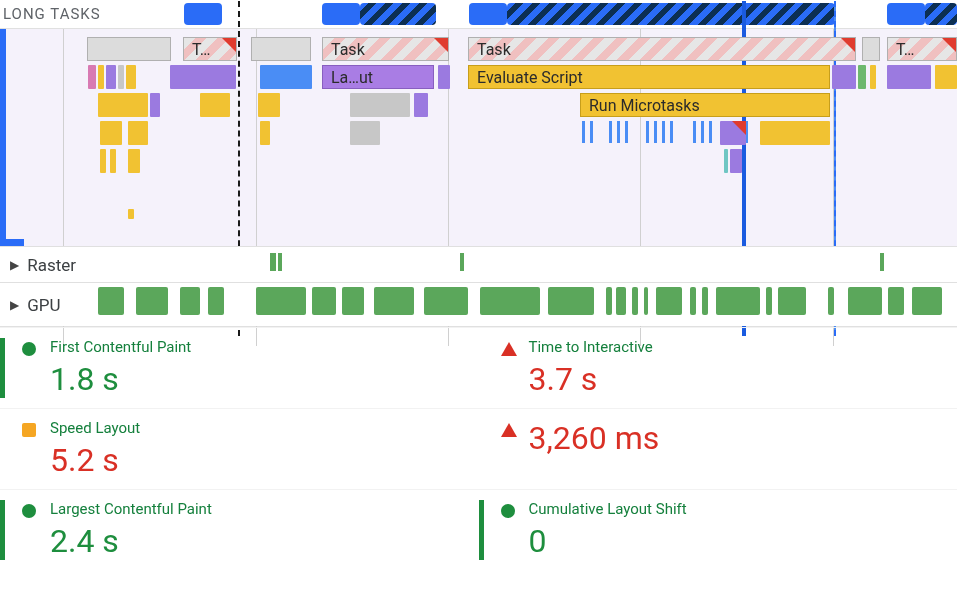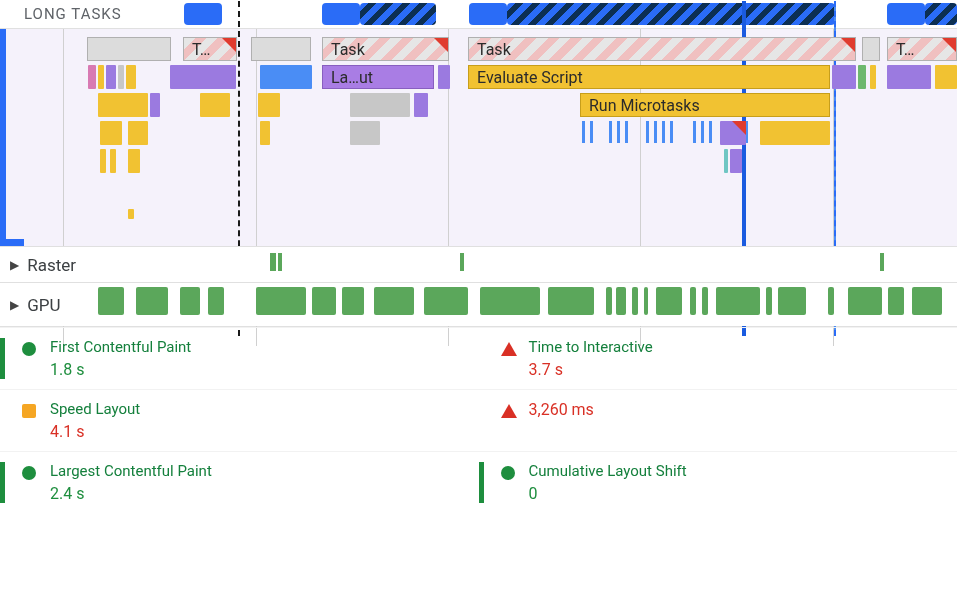--- a/index.html
+++ b/index.html
@@ -14,21 +14,21 @@
 
   
   .longtasks-row {
     display: flex;
     align-items: center;
     height: 28px;
     position: relative;
   }
   .longtasks-label {
     position: absolute;
-    left: 24px;
+    left: 3px;
     font-size: 15px;
     color: #5f6368;
     letter-spacing: 1px;
   }
   .lt-segment {
     height: 22px;
     border-radius: 4px;
     position: absolute;
     top: 3px;
   }
@@ -195,21 +195,21 @@
     border-right: 8px solid transparent;
     border-bottom: 14px solid #d93025;
     background: none;
   }
   .metric .name {
     font-size: 15px;
     color: #15803d;
     margin-bottom: 4px;
   }
   .metric .value {
-    font-size: 16px;
+    font-size: 32px;
   }
   .metric.good .value { color: #1e8e3e; }
   .metric.avg  .value { color: #d93025; }
   .metric.bad  .value { color: #d93025; }
   .metric.ok   .value { color: #1e8e3e; }
 </style>
 </head>
 <body>
 
 <div class="longtasks-row">
@@ -401,21 +401,21 @@
     <div class="bar"></div>
     <div class="icon icon-triangle"></div>
     <div class="name">Time to Interactive</div>
     <div class="value">3.7 s</div>
   </div>
 
   <div class="metric avg">
     <div class="bar"></div>
     <div class="icon icon-square"></div>
     <div class="name">Speed Layout</div>
-    <div class="value">4.1 s</div>
+    <div class="value">5.2 s</div>
   </div>
 
   <div class="metric bad">
     <div class="bar"></div>
     <div class="icon icon-triangle"></div>
     <div class="value">3,260 ms</div>
   </div>
 
   <div class="metric good">
     <div class="bar"></div>

